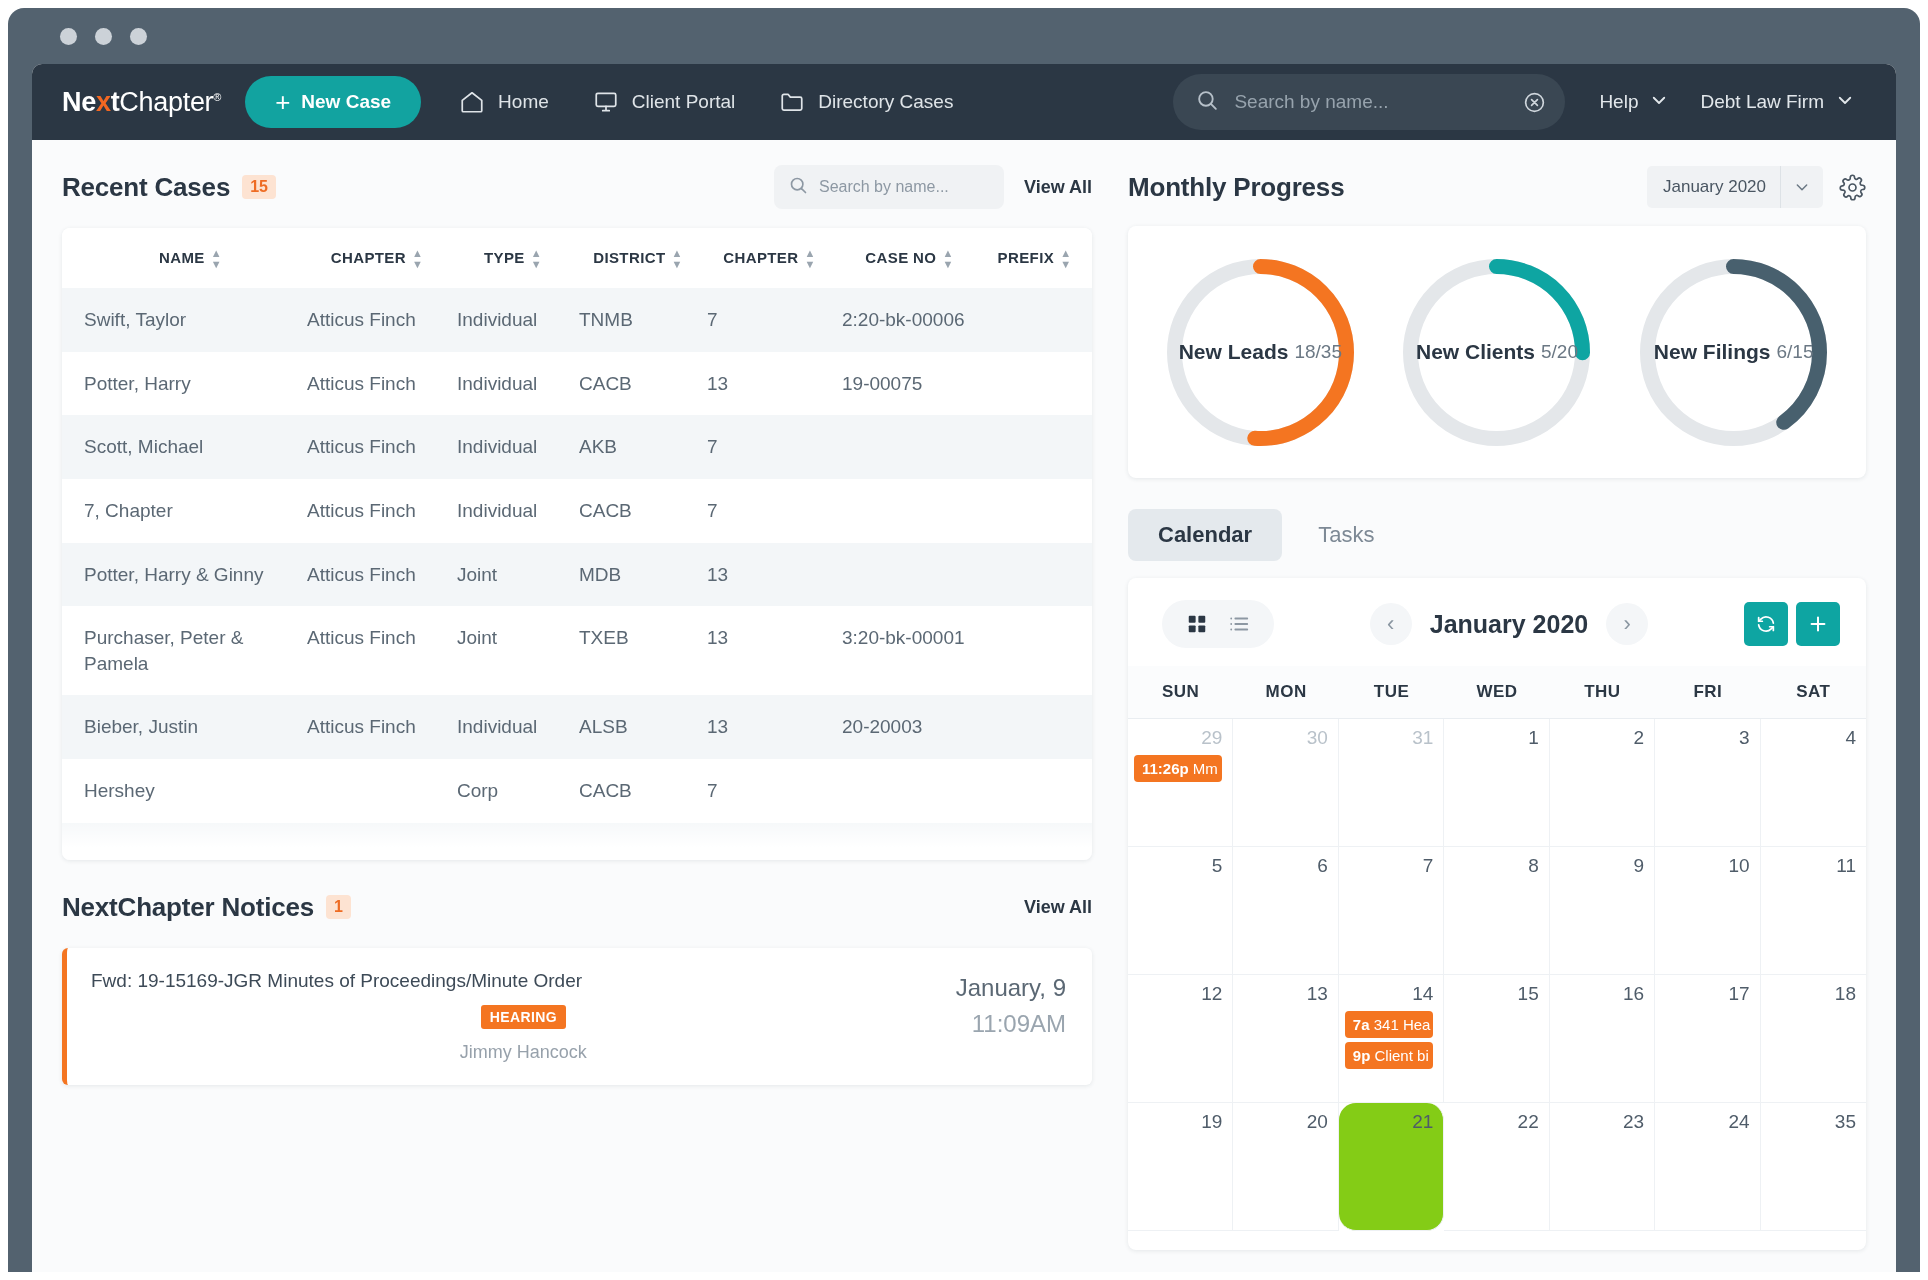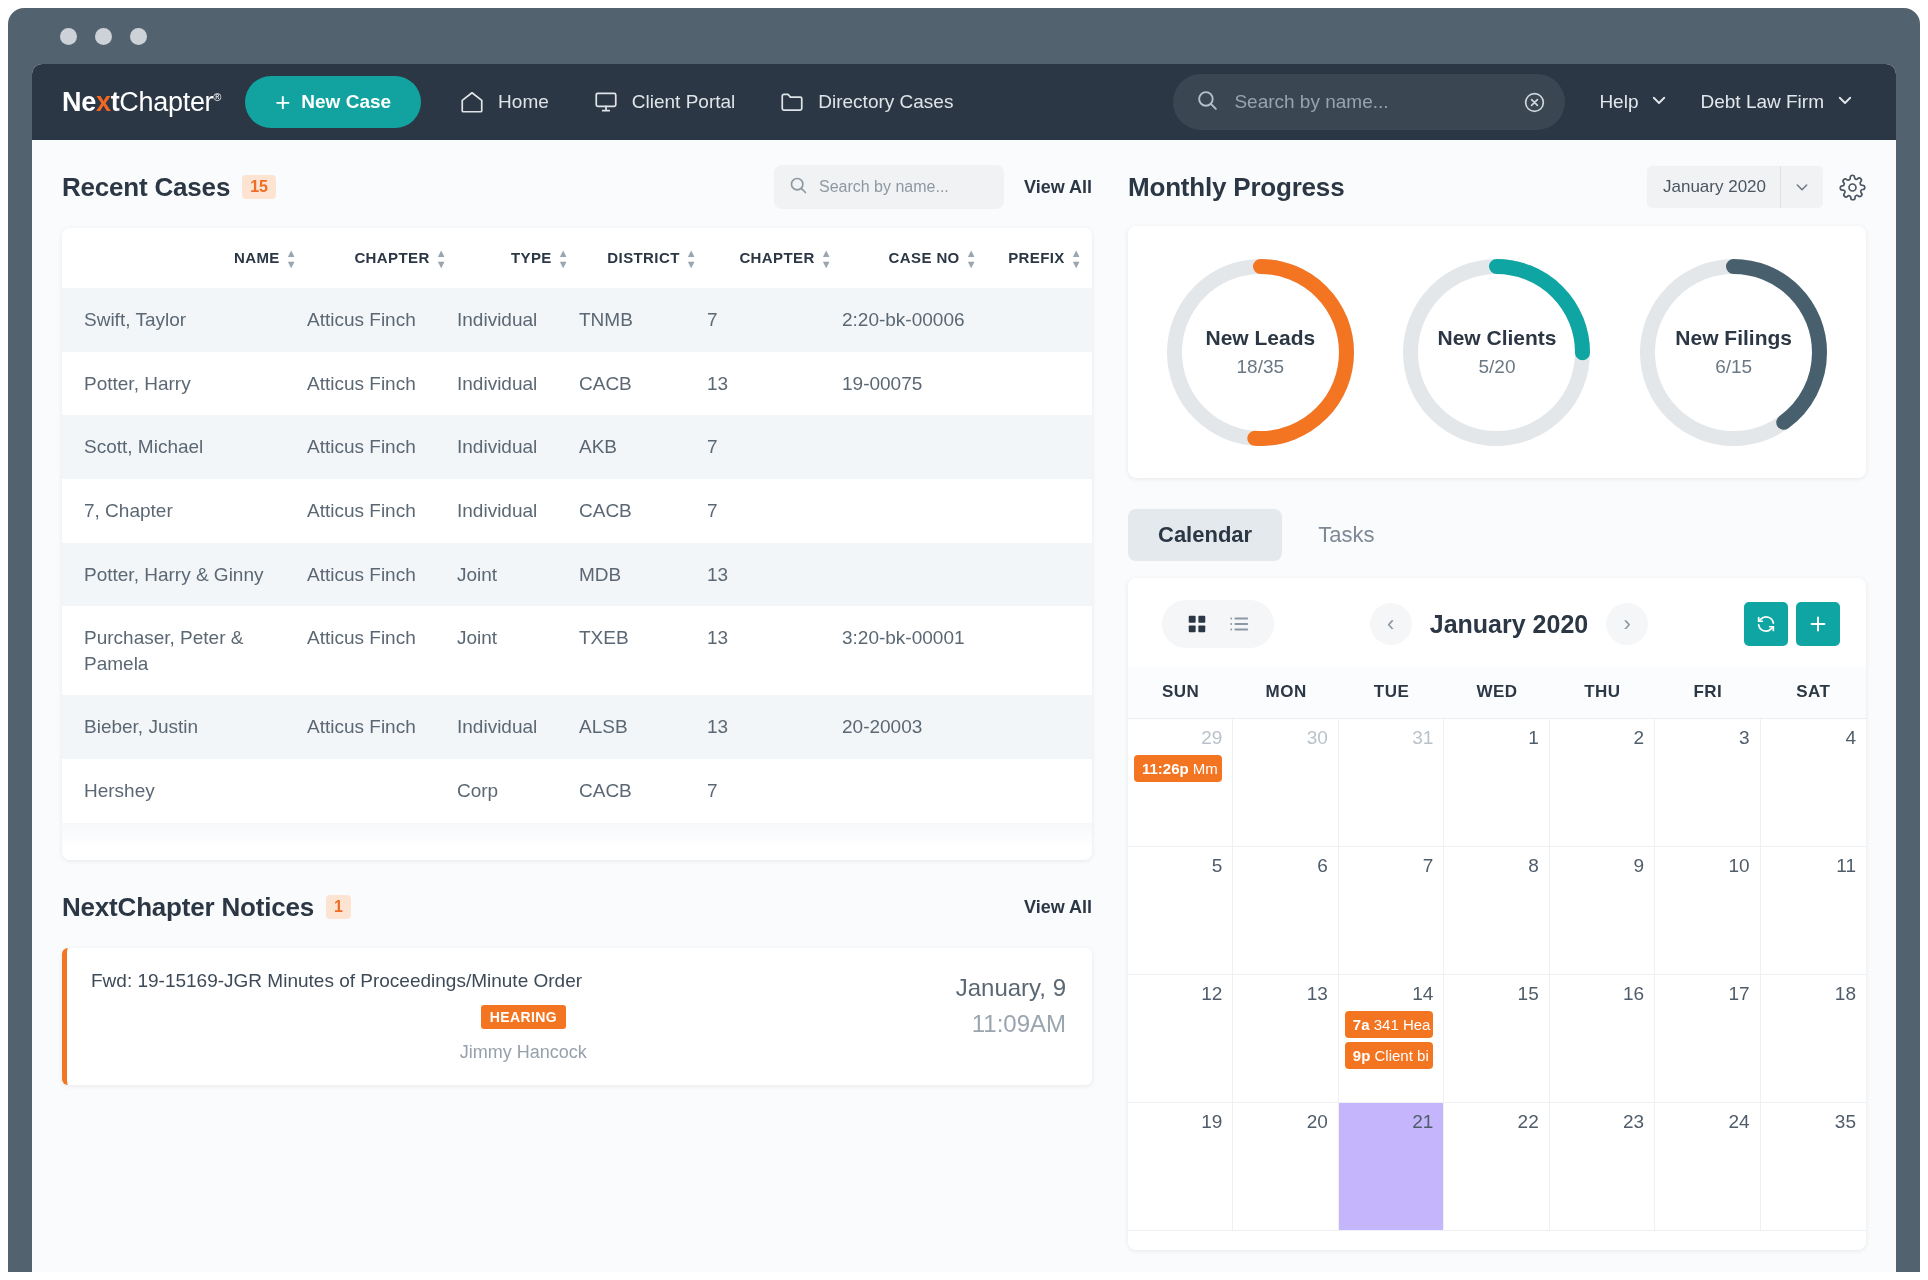--- a/index.html
+++ b/index.html
@@ -152,21 +152,21 @@
   .table-card {
     background: #fff;
     border-radius: 8px;
     box-shadow: 0 1px 4px rgba(40,55,70,.10);
     overflow: hidden;
     height: 632px;
     position: relative;
   }
   table.cases { width: 100%; border-collapse: collapse; table-layout: fixed; }
   table.cases th {
-    text-align: right;
+    text-align: center;
     font-size: 15px; font-weight: 700; color: #2b3744;
     letter-spacing: .4px;
     padding: 20px 10px 18px 0;
     background: #fff;
     white-space: nowrap;
   }
   table.cases th:first-child, table.cases td:first-child { padding-left: 22px; }
   .sort-ico { display: inline-block; margin-left: 6px; color: #9aa5af; font-size: 11px; line-height: 1; vertical-align: middle; }
   .sort-ico span { display: block; }
   table.cases td {
@@ -232,21 +232,21 @@
     border-radius: 8px;
     box-shadow: 0 1px 4px rgba(40,55,70,.10);
     height: 252px;
     display: flex; align-items: center; justify-content: space-around;
     padding: 0 14px;
   }
   .donut { position: relative; width: 205px; height: 205px; }
   .donut svg { position: absolute; left: 0; top: 0; }
   .donut-label {
     position: absolute; inset: 0;
-    display: flex; flex-direction: column;
+    display: flex; 
     align-items: center; justify-content: center;
     gap: 6px;
   }
   .donut-name { font-size: 21px; font-weight: 700; color: #2b3744; white-space: nowrap; }
   .donut-val { font-size: 19px; color: #6b7884; }
 
   
   .tabs { display: flex; align-items: center; gap: 6px; margin: 30px 0 16px 0; height: 54px; }
   .tab {
     font-size: 22px; font-weight: 700; color: #2b3744;
@@ -297,21 +297,21 @@
   }
   .cal-grid { flex: 1; display: grid; grid-template-columns: repeat(7,1fr); grid-auto-rows: 128px; }
   .cal-cell {
     border-right: 1px solid #eef1f4;
     border-bottom: 1px solid #eef1f4;
     padding: 8px 10px 6px 6px;
     position: relative;
     min-width: 0;
   }
   .cal-cell:nth-child(7n) { border-right: none; }
-  .cal-cell.today { background: #c4b5fd; }
+  .cal-cell.today { background: #84cc16; border-radius: 17px; }
   .daynum { text-align: right; font-size: 19px; color: #4f5c69; margin-bottom: 6px; }
   .daynum.muted { color: #b9c2ca; }
   .evt {
     background: #f47521; color: #fff;
     border-radius: 4px;
     font-size: 15px;
     padding: 5px 8px;
     margin-bottom: 4px;
     white-space: nowrap; overflow: hidden;
     max-width: 100%;

